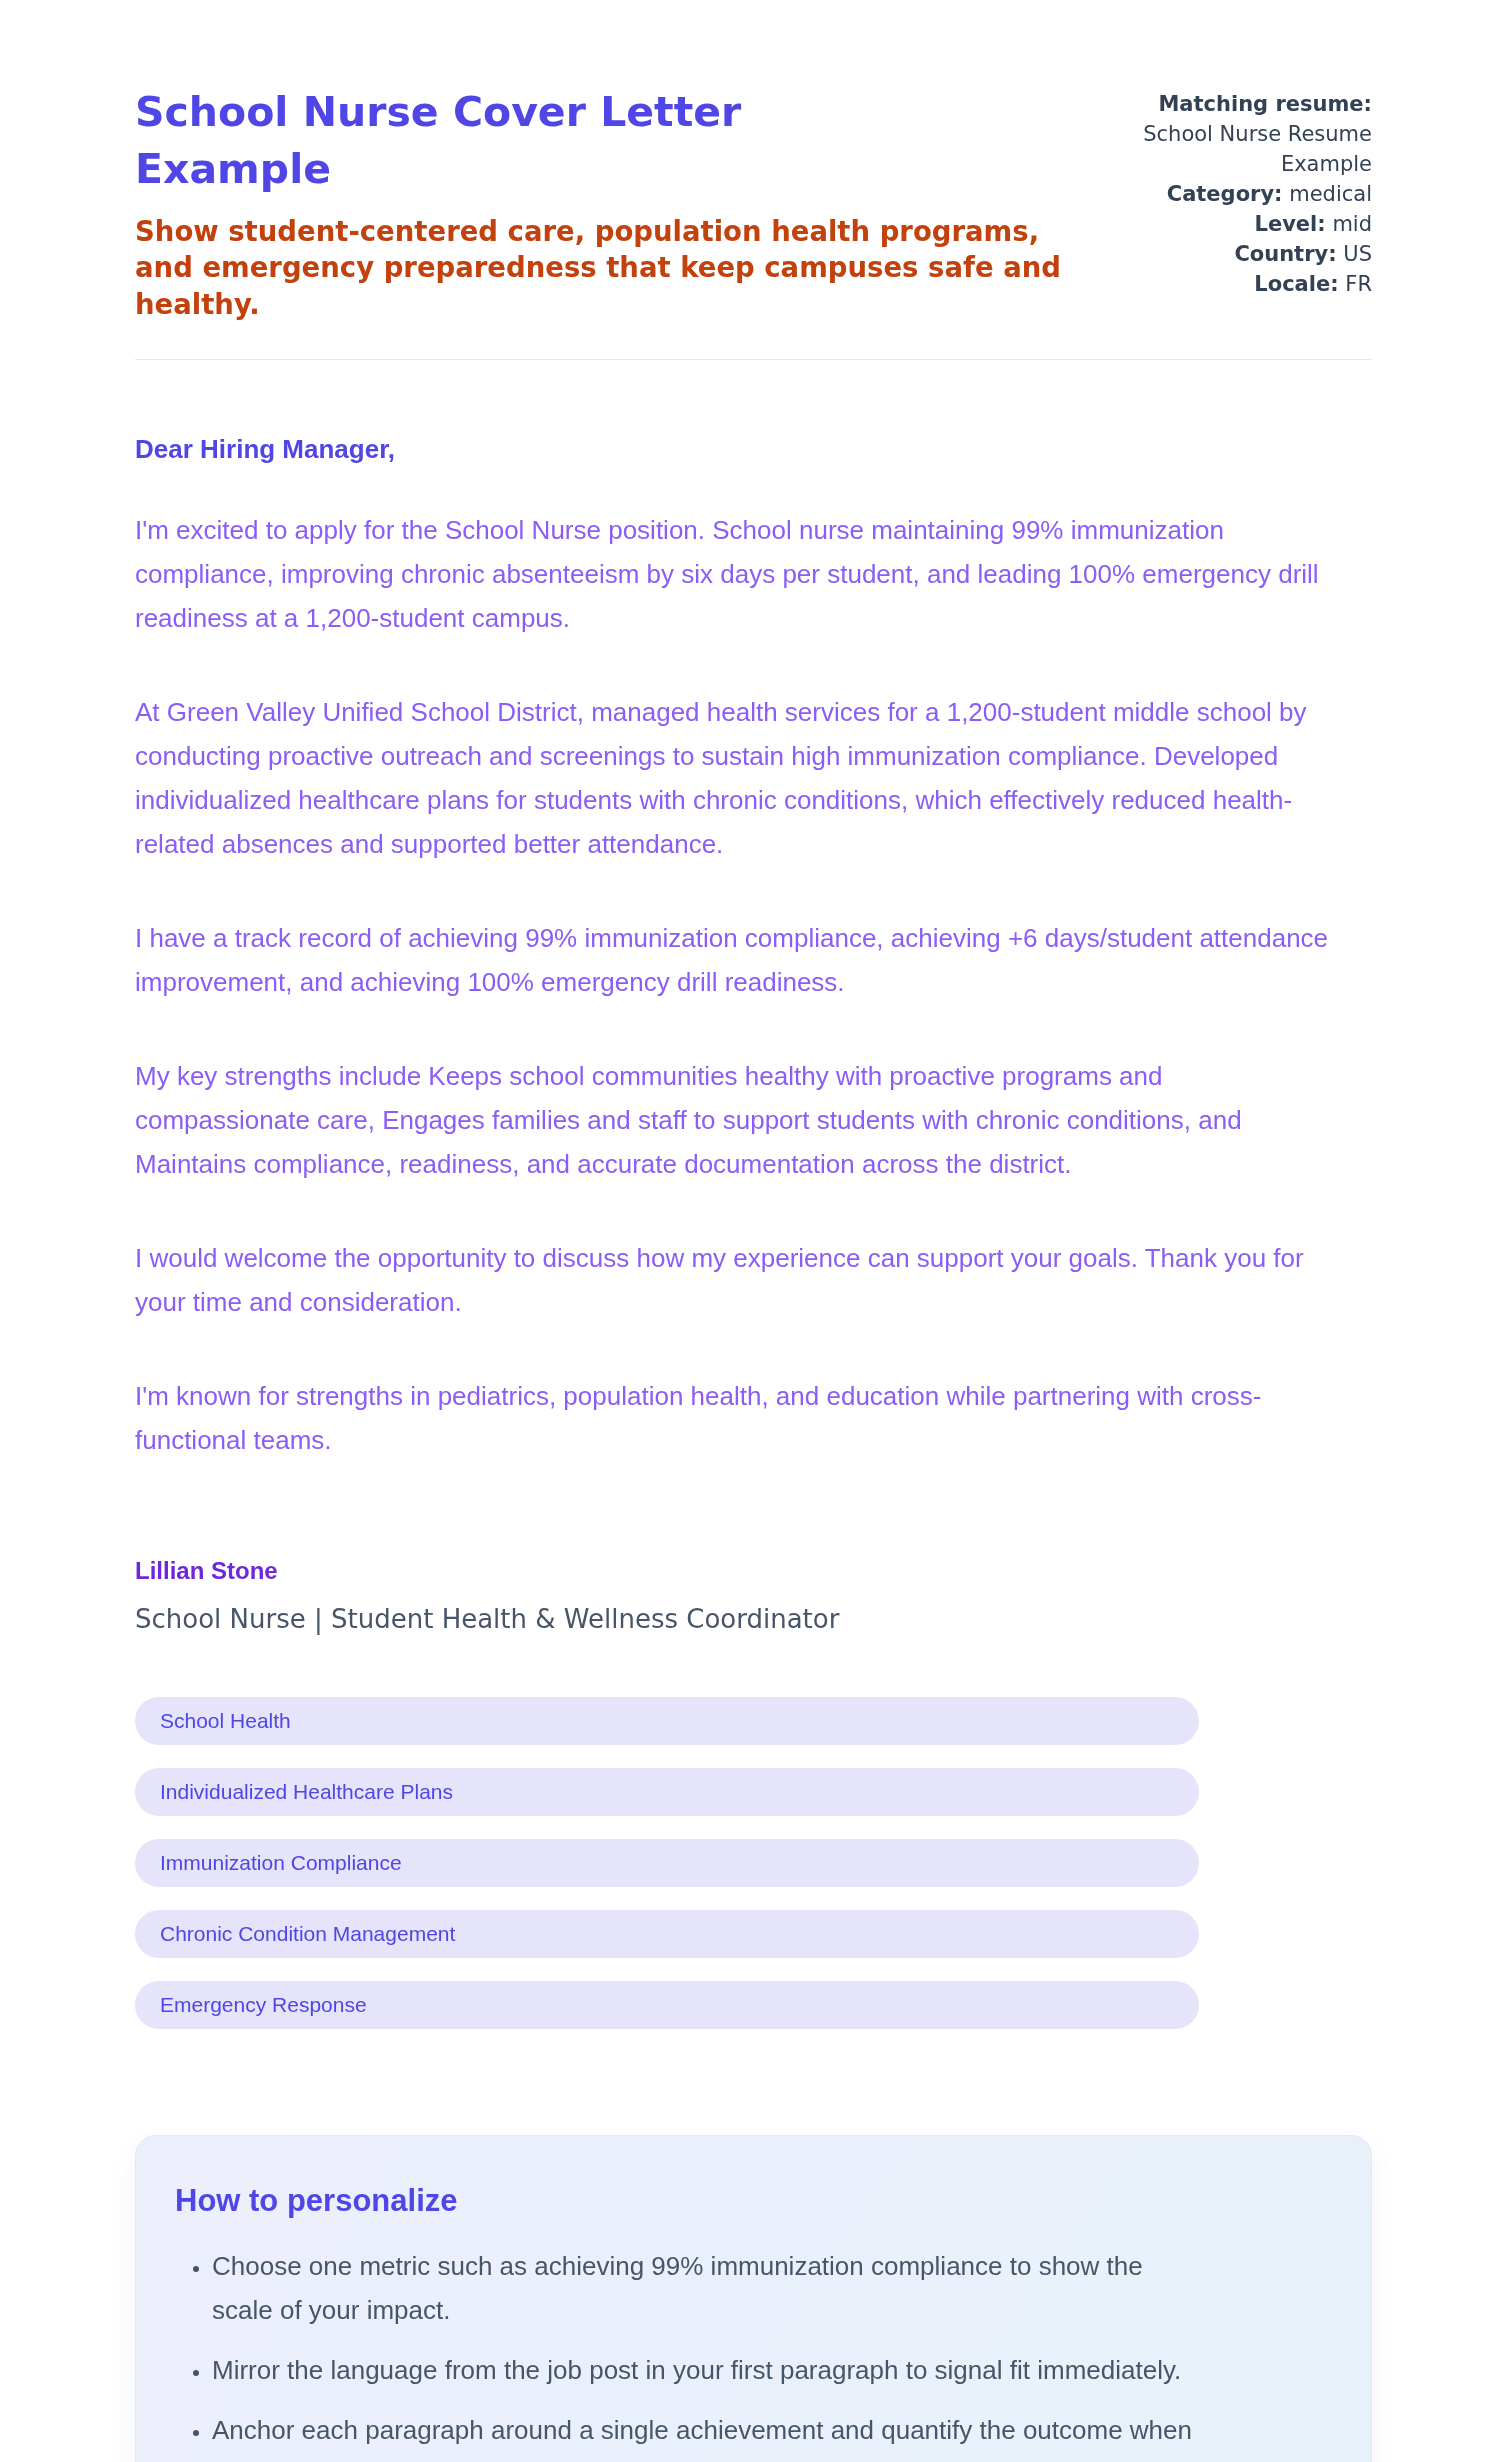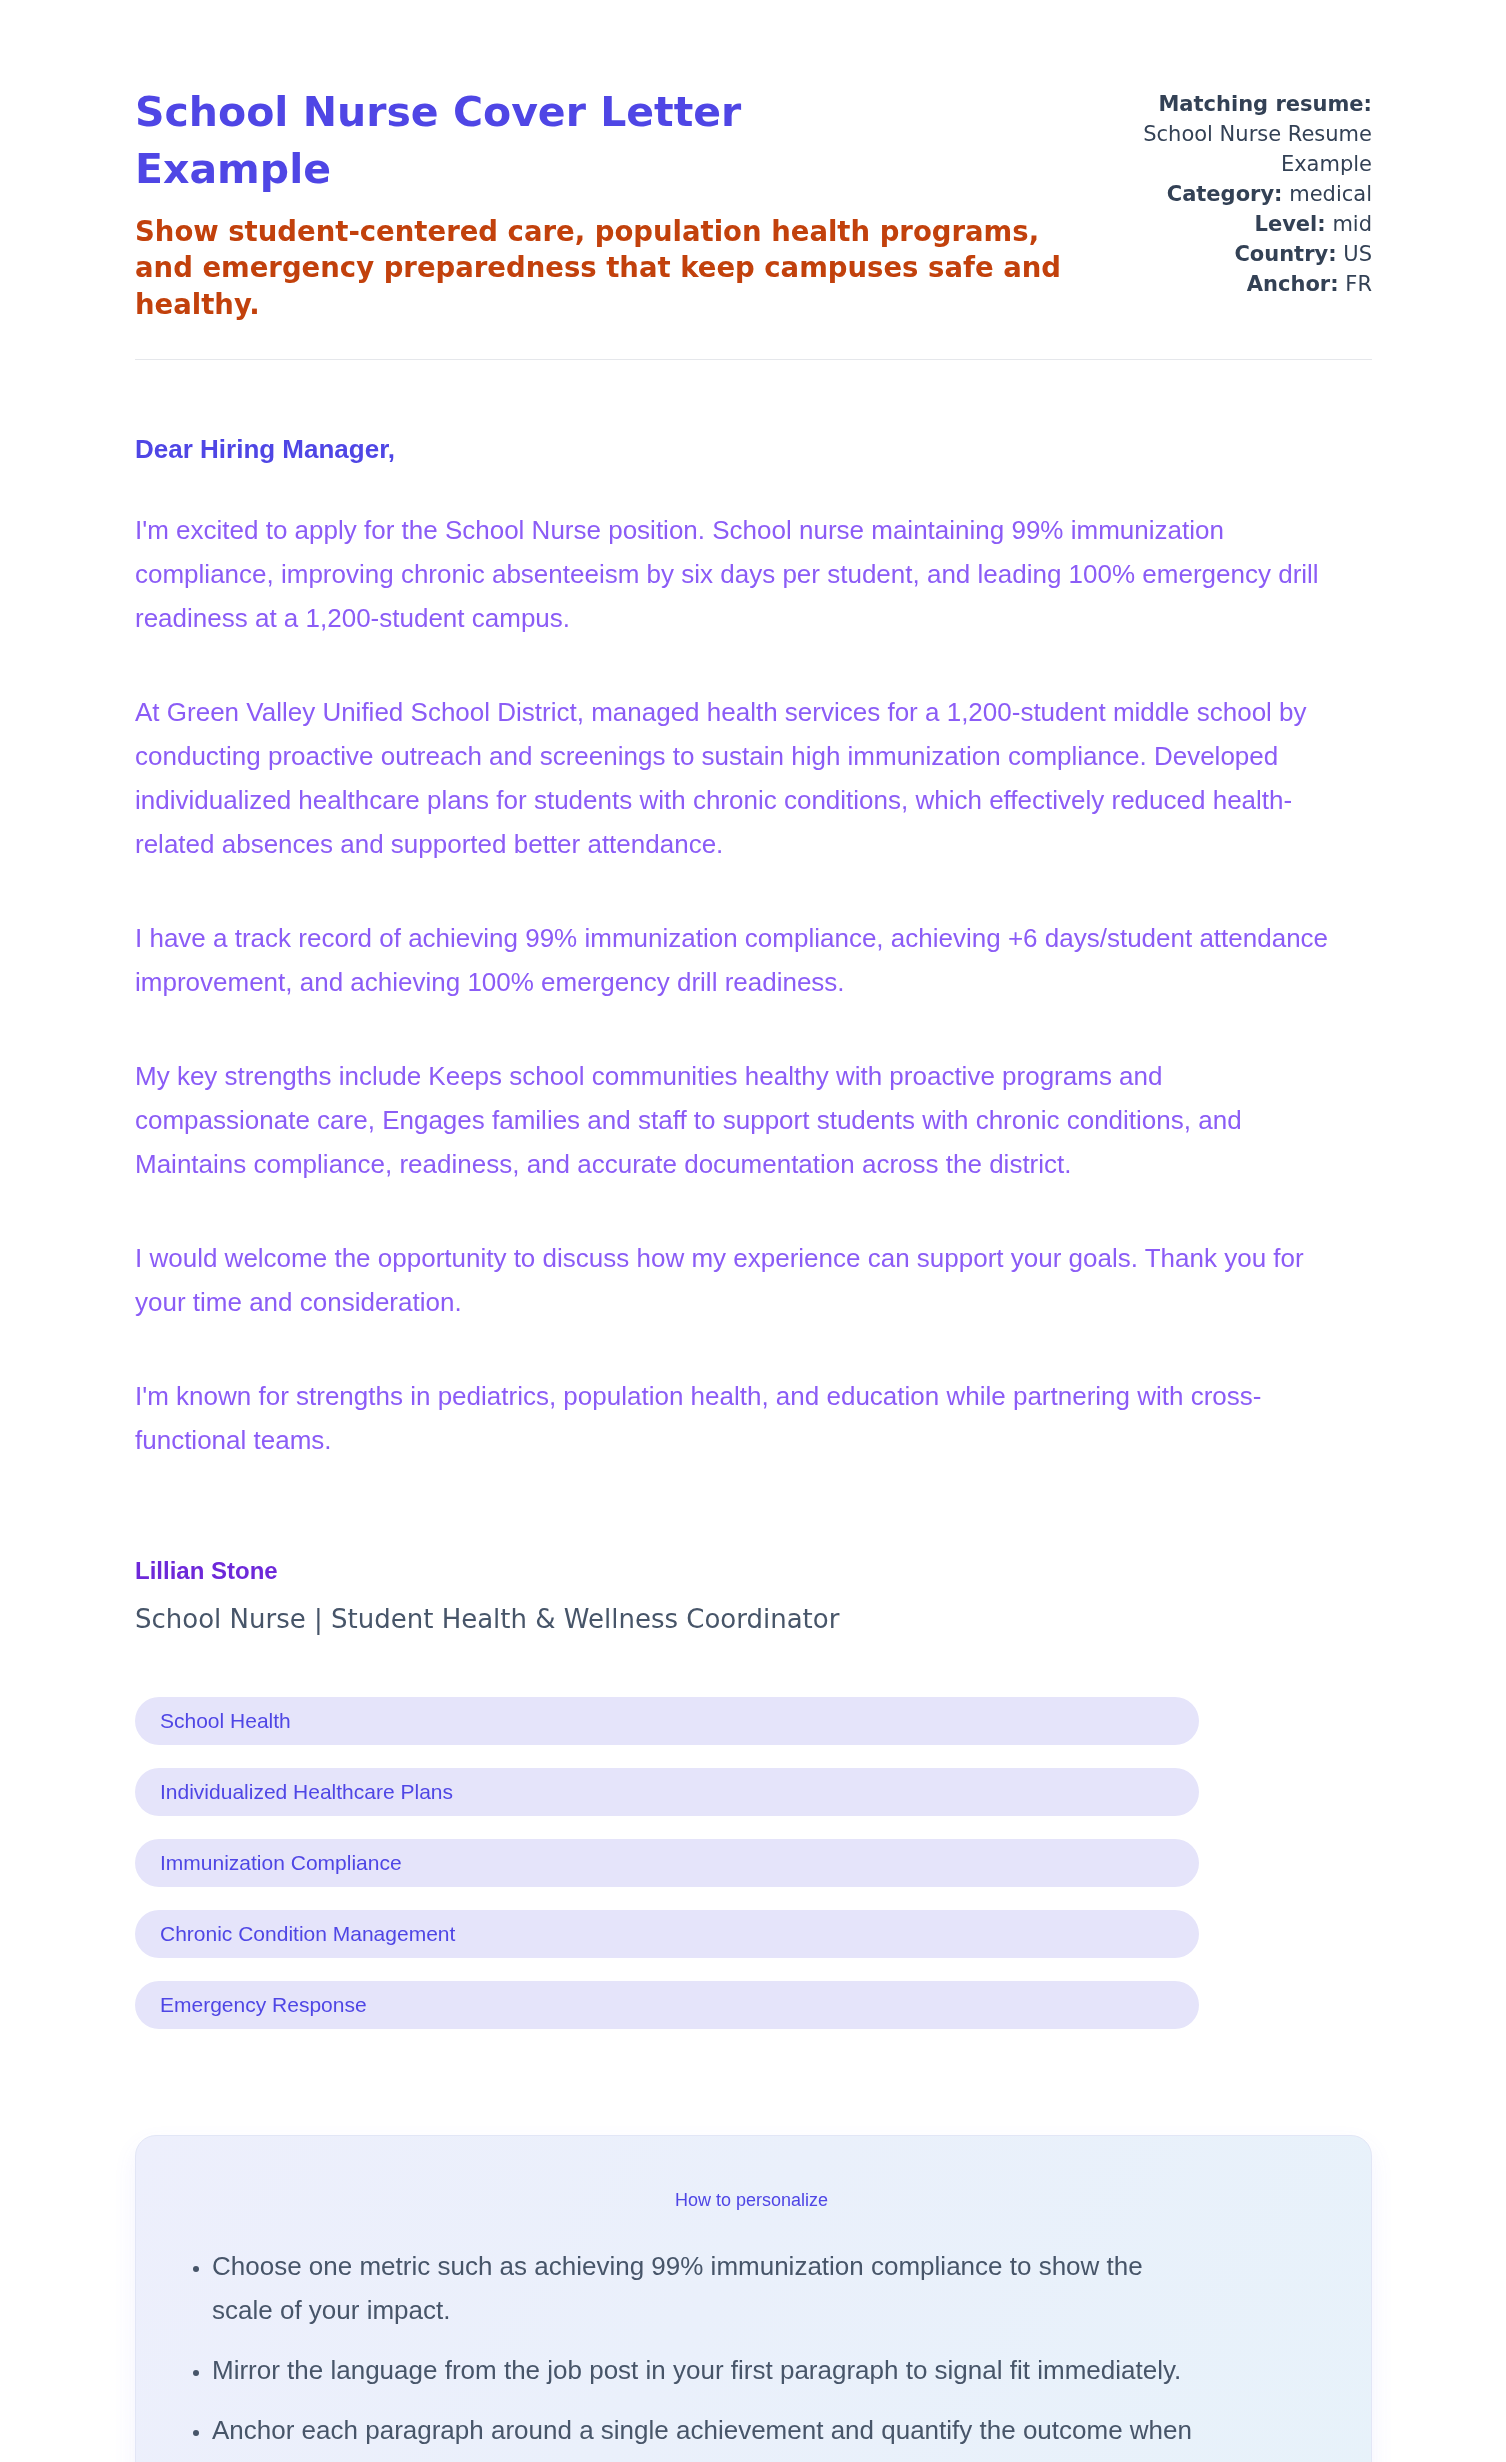--- a/index.html
+++ b/index.html
@@ -103,25 +103,24 @@
   .tips {
     margin-top: 106px;
     border-radius: 21px;
     border: 0.9px solid #e2e6f6;
     background: linear-gradient(125deg, #edeffc 0%, #eaf0fb 45%, #e7f2fa 100%);
     box-shadow: 0 10.6px 23px rgba(99, 102, 241, 0.08);
     padding: 46px 43px 50px 39px;
     font-family: "Liberation Sans", sans-serif;
   }
   .tips-title {
-    font-size: 18px;
-    font-weight: normal;
+    font-size: 31px;
+    font-weight: bold;
     color: #4f46e5;
     line-height: 37px;
-    text-align: center;
   }
   .tips-list {
     margin-top: 25px;
     padding-left: 37px;
     list-style: disc;
   }
   .tips-list li {
     max-width: 993px;
     font-size: 26px;
     line-height: 44px;
@@ -152,21 +151,21 @@
       </div>
       <div class="meta-row">
         <span class="meta-label">Level:</span>
         <span class="meta-value">mid</span>
       </div>
       <div class="meta-row">
         <span class="meta-label">Country:</span>
         <span class="meta-value">US</span>
       </div>
       <div class="meta-row">
-        <span class="meta-label">Anchor:</span>
+        <span class="meta-label">Locale:</span>
         <span class="meta-value">FR</span>
       </div>
     </aside>
   </header>
 
   <div class="divider"></div>
 
   <section class="letter">
     <p class="greeting">Dear Hiring Manager,</p>
     <p class="par">I'm excited to apply for the School Nurse position. School nurse maintaining 99% immunization compliance, improving chronic absenteeism by six days per student, and leading 100% emergency drill readiness at a 1,200-student campus.</p>

